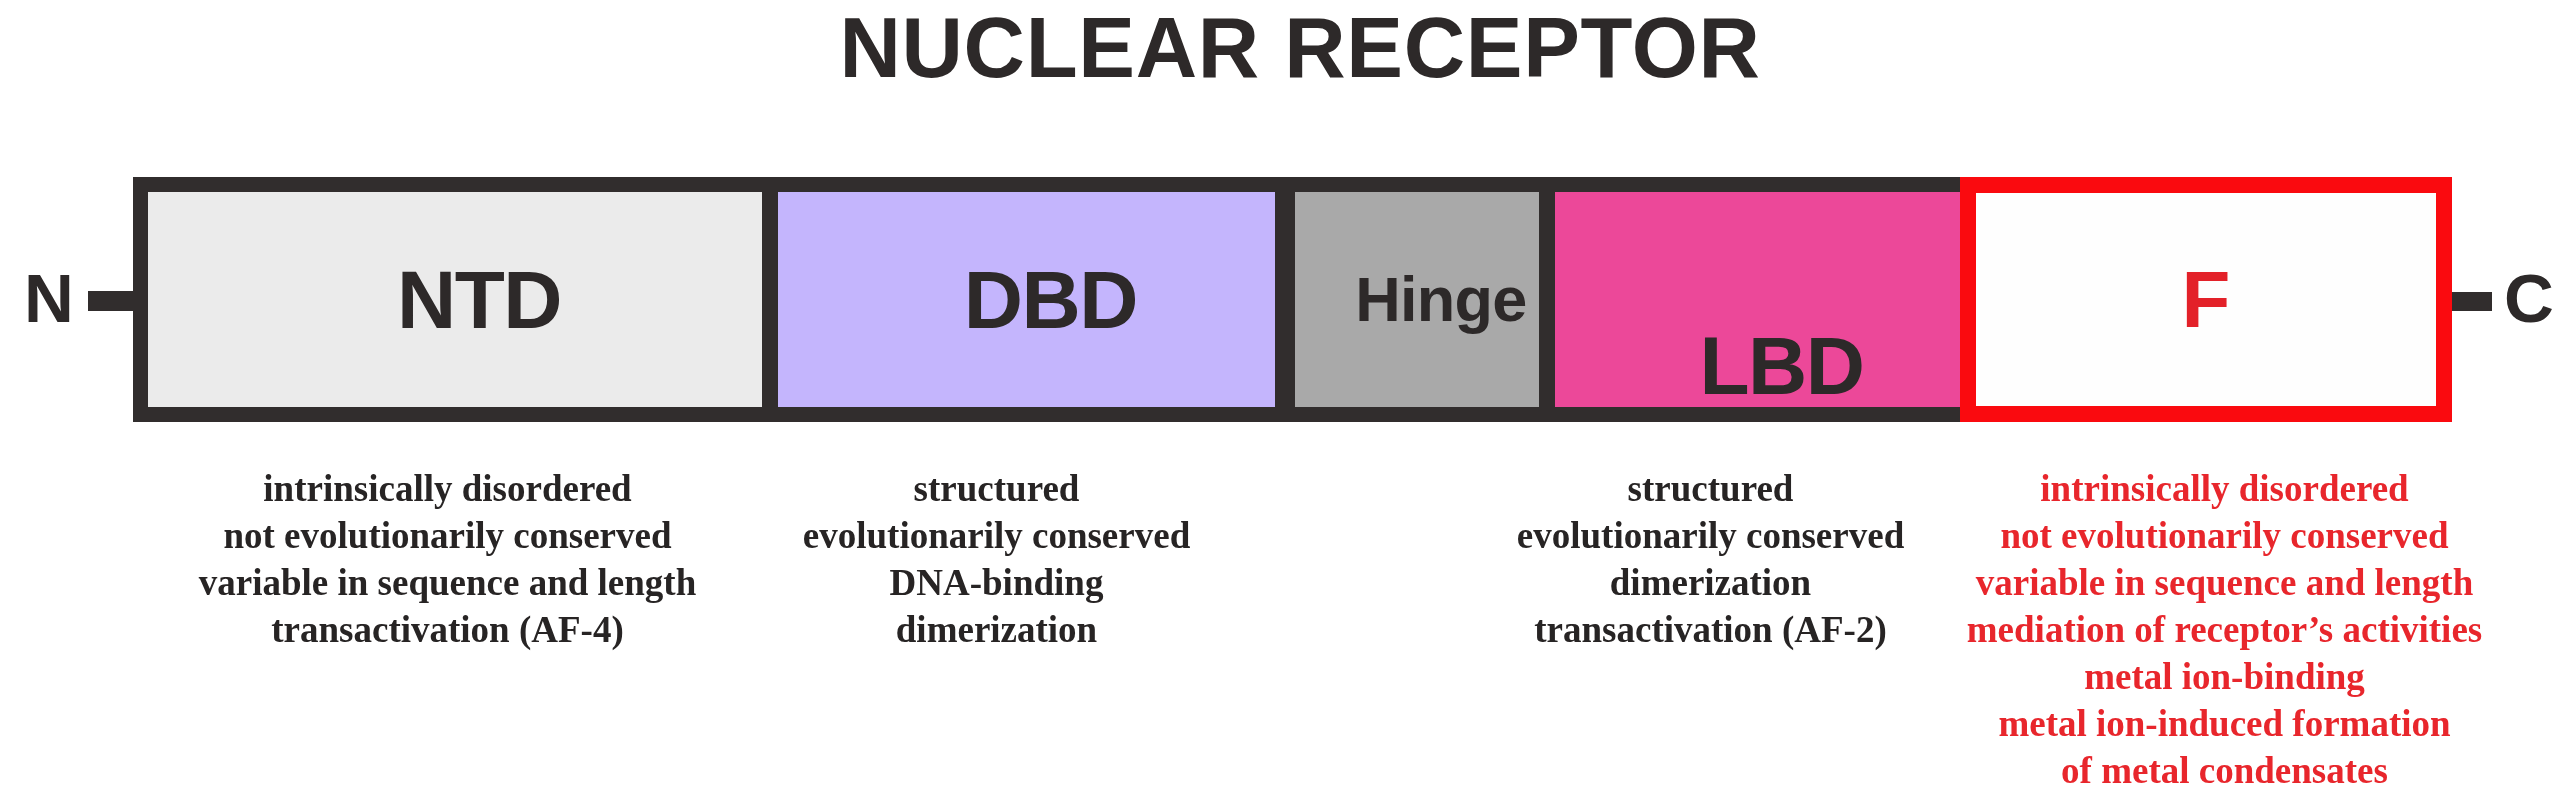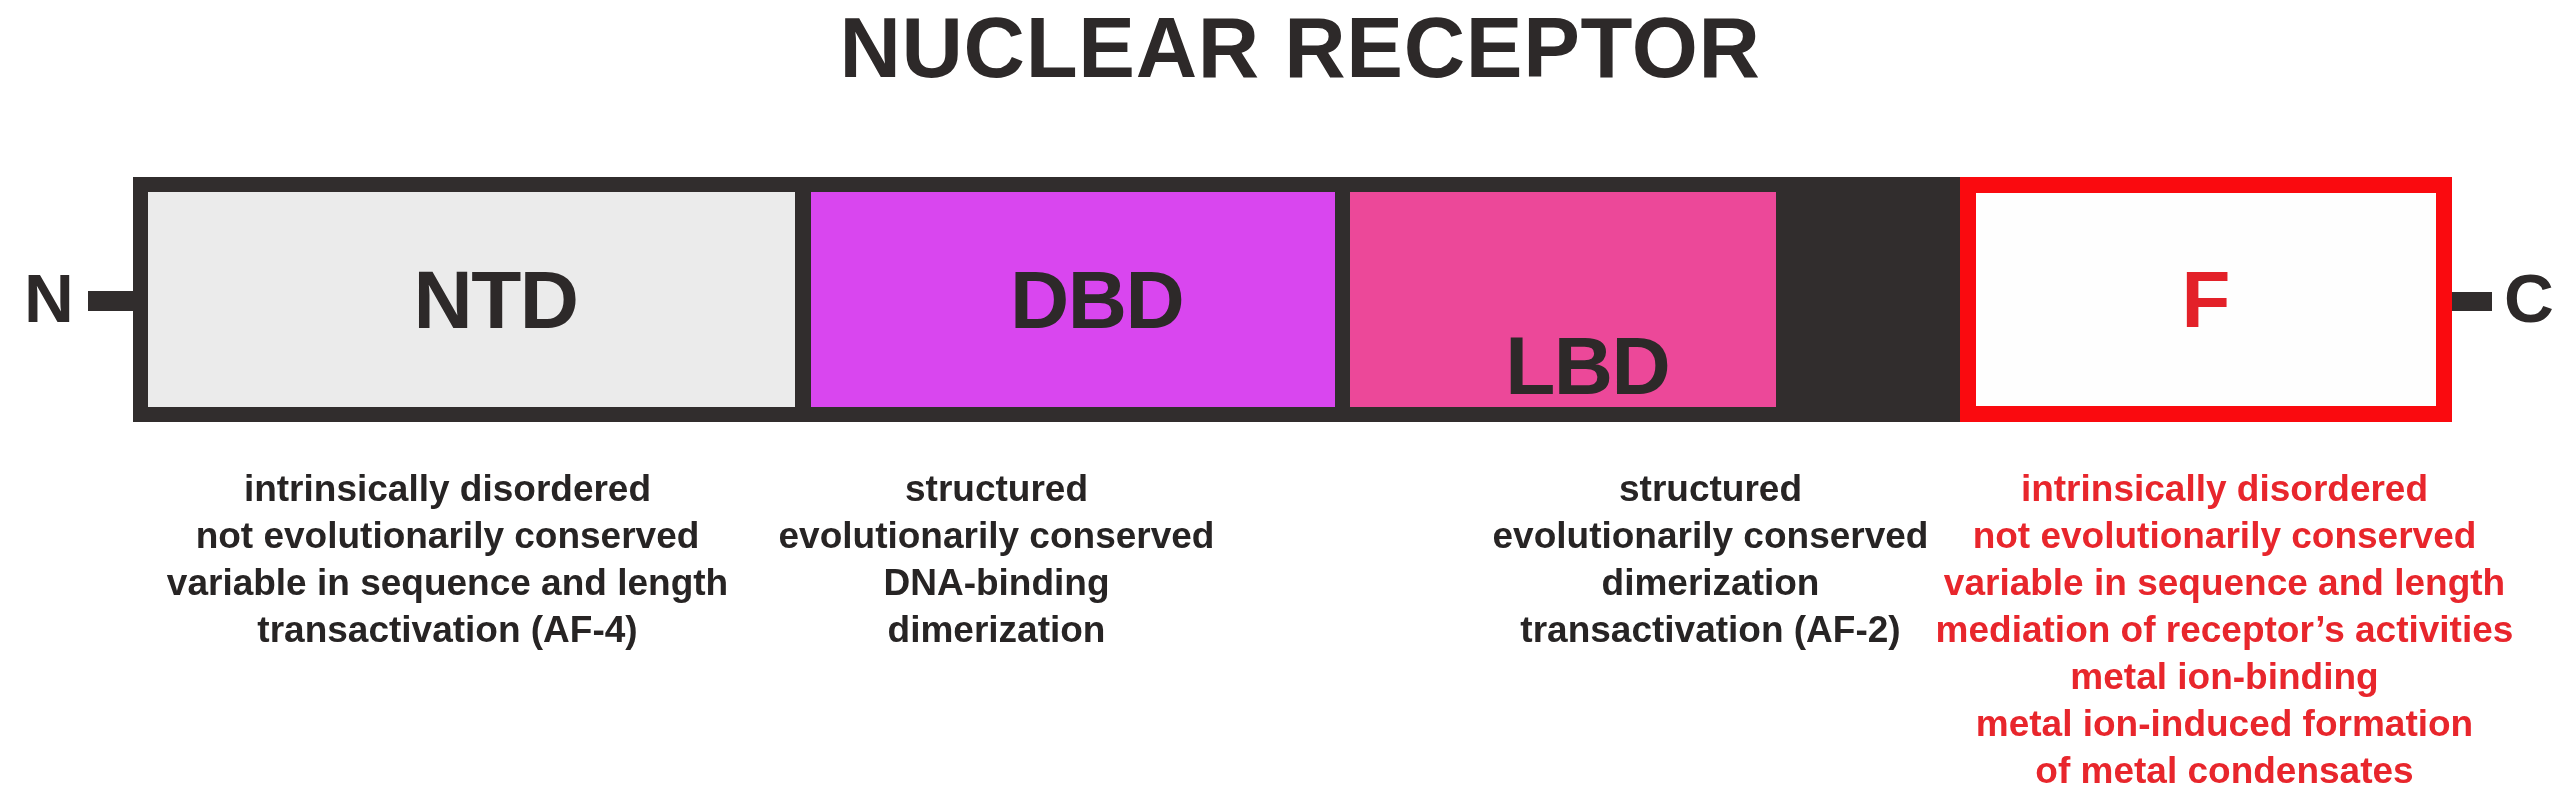--- a/index.html
+++ b/index.html
@@ -44,21 +44,21 @@
     display: flex;
   }
   .segment {
     height: 100%;
     display: flex;
     align-items: center;
     justify-content: center;
     padding-left: 48px;
   }
   .seg-ntd   { width: 599px; background: #ebebeb; }
-  .seg-dbd   { width: 476px; background: #d946ef; margin-left: 15.6px; }
+  .seg-dbd   { width: 476px; background: #c4b5fd; margin-left: 15.6px; }
   .seg-hinge { width: 208px; background: #a9a9a9; margin-left: 19.4px; }
   .seg-lbd   { width: 378px; background: #ec4899; margin-left: 15.6px; align-items: flex-end; }
 
   .seg-label {
     font-size: 82px;
     letter-spacing: -1.5px;
     color: #2d2929;
     line-height: 1;
     white-space: nowrap;
   }
@@ -109,20 +109,21 @@
   
   .features {
     position: absolute;
     top: 465px;
     width: 671px;
     text-align: center;
     font-size: 37px;
     line-height: 47px;
     color: #272424;
     letter-spacing: 0;
+    font-family: Liberation Serif, serif;
   }
   .features span { display: block; white-space: nowrap; }
   .features-ntd   { left: 112px; }
   .features-dbd   { left: 661px; }
   .features-hinge { left: 1028px; }
   .features-lbd   { left: 1375px; }
   .features-f     { left: 1889px; color: #e8262c; }
 </style>
 </head>
 <body>
@@ -133,20 +134,23 @@
 
   <div class="terminus terminus-n">N</div>
   <div class="tick tick-n"></div>
 
   <div class="bar-dark">
     <div class="segment seg-ntd">
       <span class="seg-label">NTD</span>
     </div>
     <div class="segment seg-dbd">
       <span class="seg-label">DBD</span>
+    </div>
+    <div class="segment seg-hinge">
+      <span class="seg-label-hinge">Hinge</span>
     </div>
     <div class="segment seg-lbd">
       <span class="seg-label">LBD</span>
     </div>
   </div>
 
   <div class="f-box">
     <span class="f-label">F</span>
   </div>
 

